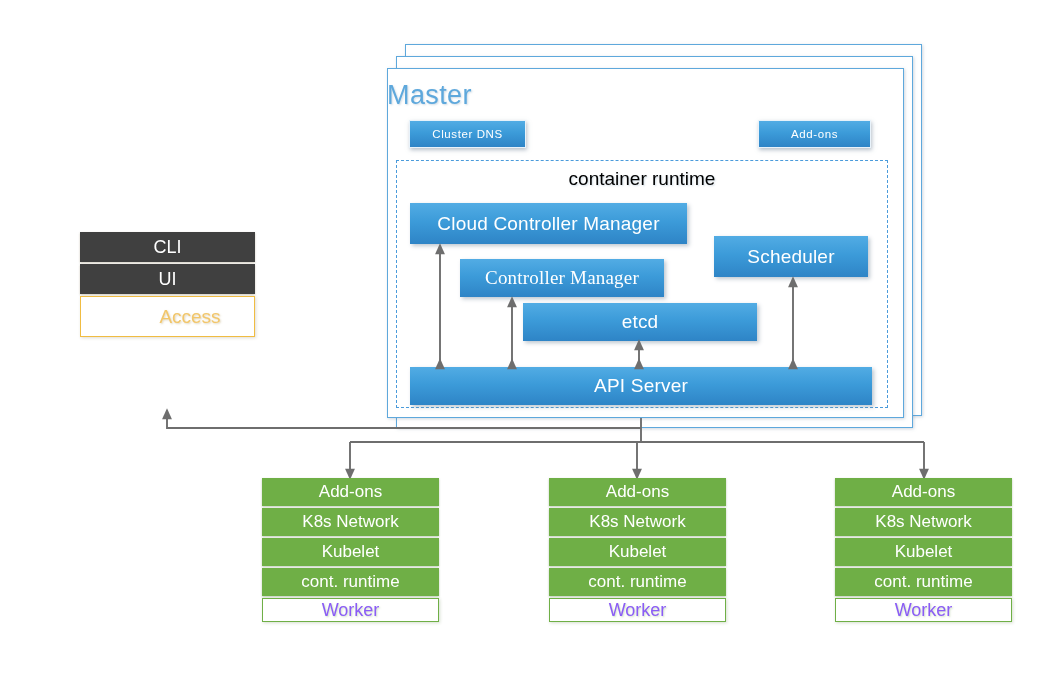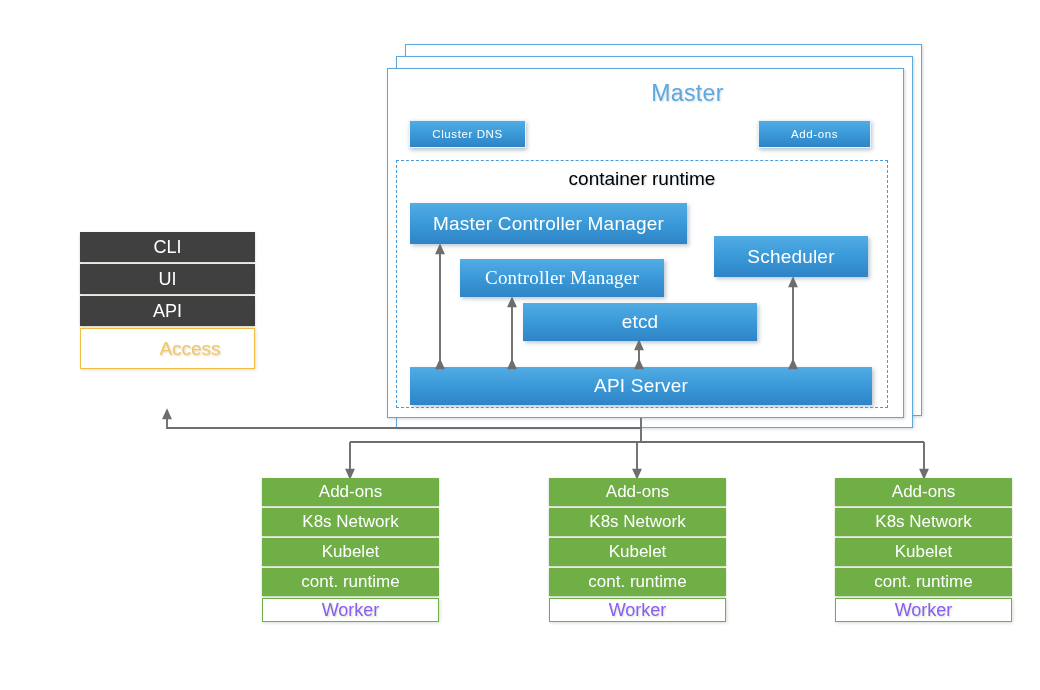--- a/index.html
+++ b/index.html
@@ -19,26 +19,25 @@
     border:1.5px solid #5EA8DC;
     box-shadow:1px 1px 3px rgba(120,140,160,.35);
     box-sizing:border-box;
   }
   .panel.back3{left:405px;top:44px;width:517px;height:372px;}
   .panel.back2{left:396px;top:56px;width:517px;height:372px;}
   .panel.front{left:387px;top:68px;width:517px;height:350px;z-index:3;}
 
   .master-title{
     position:absolute;left:387px;top:80px;width:517px;
-    text-align:center;
-    font-size:23px;color:#5EA8DC;
+    text-align:left;
+    font-size:27px;color:#5EA8DC;
     letter-spacing:.4px;
     text-shadow:1px 1px 2px rgba(170,190,205,.55);
     z-index:5;
-    padding-left:42px;
   }
 
   
   .bbox{
     position:absolute;
     background:linear-gradient(to bottom,#52ACE4 0%,#3C9BD9 45%,#2E84C6 100%);
     color:#ffffff;
     display:flex;align-items:center;justify-content:center;
     box-shadow:2px 2px 4px rgba(110,130,150,.45);
     box-sizing:border-box;
@@ -130,34 +129,33 @@
   <div class="panel front"></div>
 
   <div class="master-title">Master</div>
 
   <div class="bbox small" style="left:409px;top:120px;width:117px;height:28px;">Cluster DNS</div>
   <div class="bbox small" style="left:758px;top:120px;width:113px;height:28px;">Add-ons</div>
 
   <div class="dashed"></div>
   <div class="cr-title">container runtime</div>
 
-  <div class="bbox big" style="left:410px;top:203px;width:277px;height:41px;">Master Controller Manager</div>
+  <div class="bbox big" style="left:410px;top:203px;width:277px;height:41px;">Cloud Controller Manager</div>
 
   <div class="bbox big" style="left:460px;top:259px;width:204px;height:38px;font-family:Liberation Serif, serif;">Controller Manager</div>
 
   <div class="bbox big" style="left:714px;top:236px;width:154px;height:41px;">Scheduler</div>
 
   <div class="bbox big" style="left:523px;top:303px;width:234px;height:38px;">etcd</div>
 
   <div class="bbox big" style="left:410px;top:367px;width:462px;height:38px;">API Server</div>
 
   <div class="access-wrap">
     <div class="orow">CLI</div>
     <div class="orow">UI</div>
-    <div class="orow">API</div>
     <div class="access-label">Access</div>
   </div>
 
   <div class="worker" style="left:262px;">
     <div class="grow">Add-ons</div>
     <div class="grow">K8s Network</div>
     <div class="grow">Kubelet</div>
     <div class="grow">cont. runtime</div>
     <div class="worker-label">Worker</div>
   </div>

